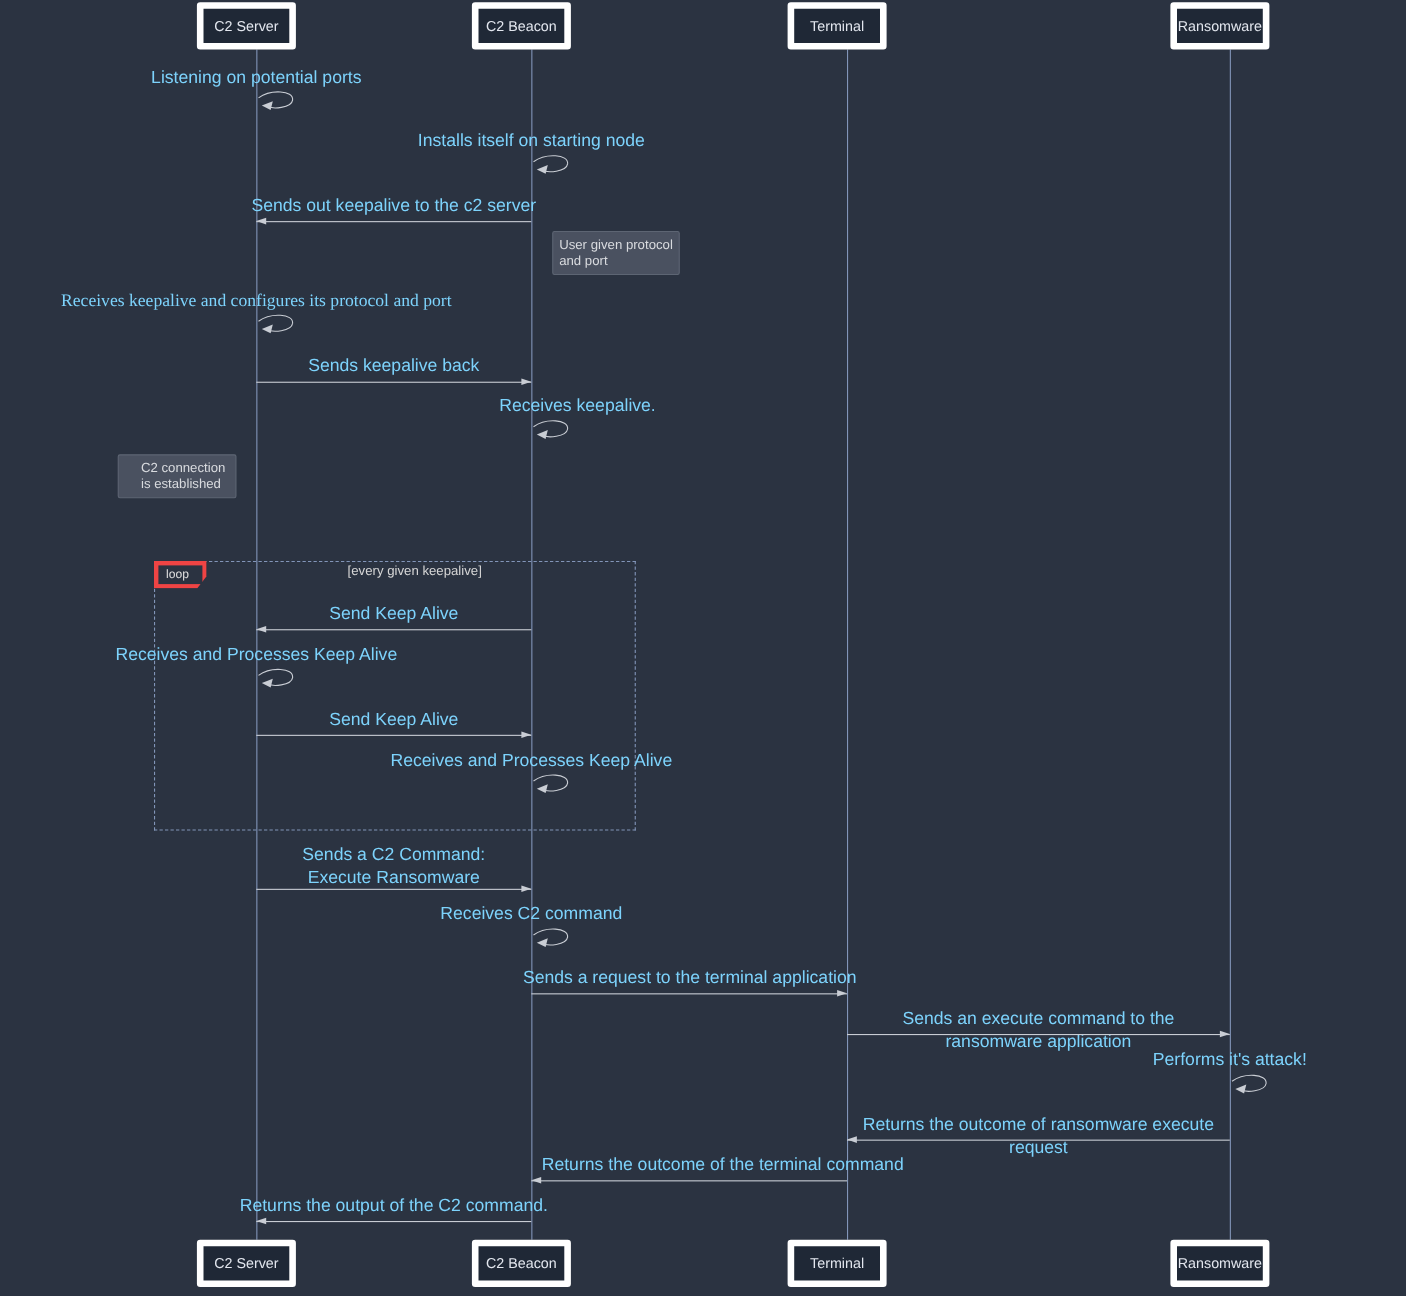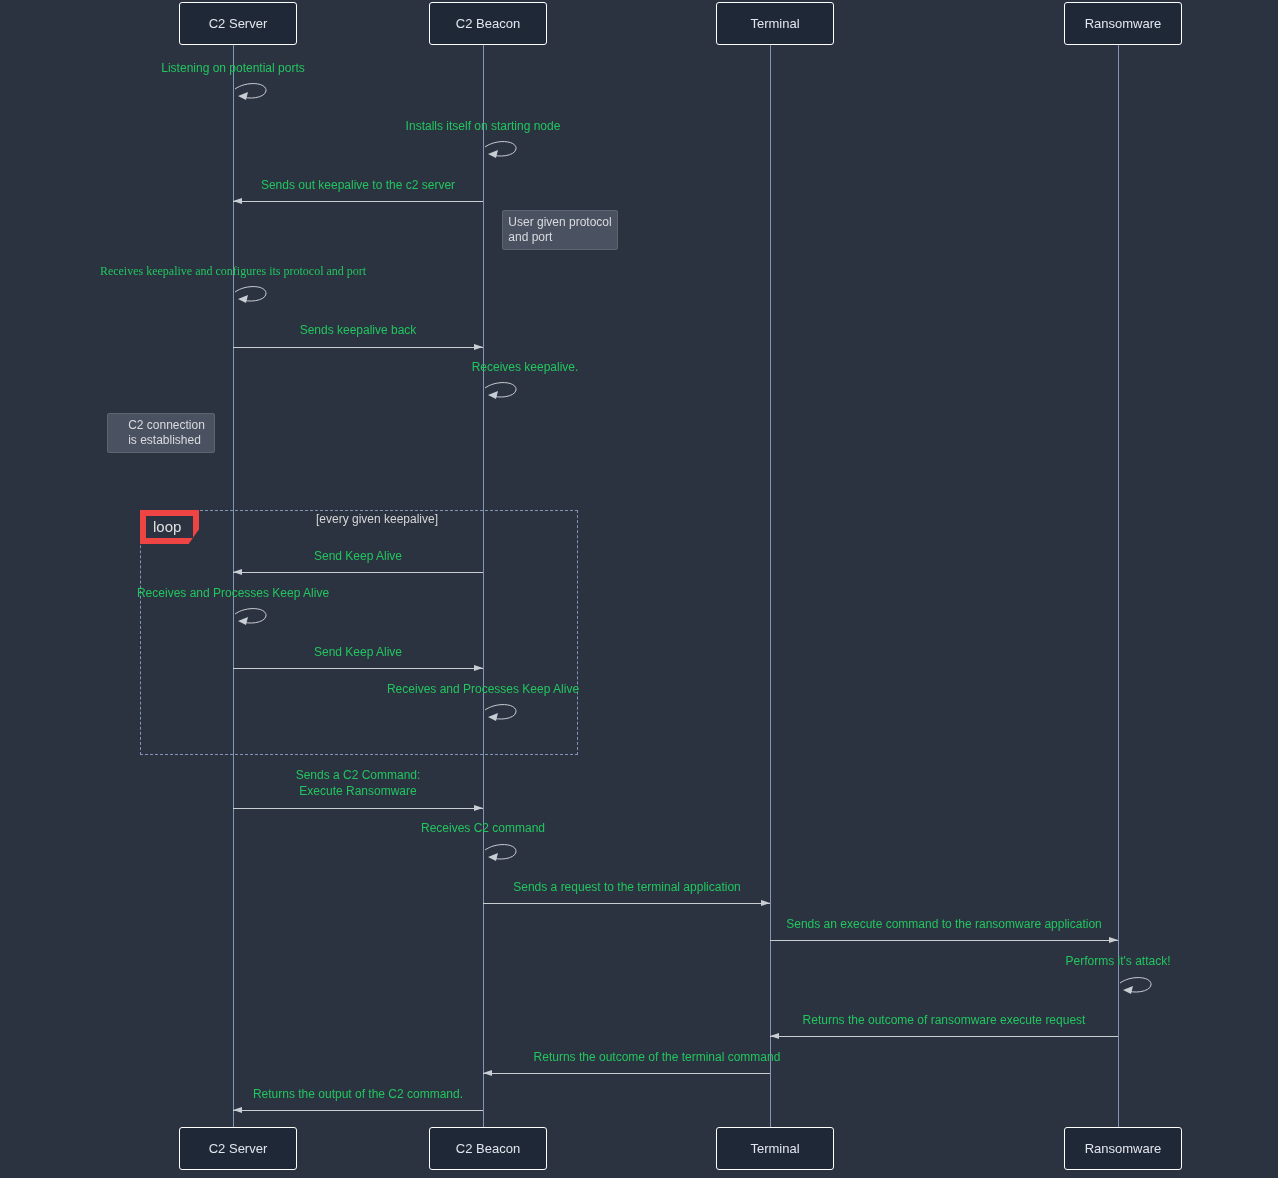--- a/index.html
+++ b/index.html
@@ -5,28 +5,28 @@
   * { margin:0; padding:0; box-sizing:border-box; }
   html,body { background:#2b3341; }
   #canvas {
     position:relative; width:1278px; height:1178px;
     background:#2b3341; overflow:hidden;
     font-family:"Liberation Sans","DejaVu Sans",sans-serif;
     color:#d6d6d6;
   }
   .lifeline { position:absolute; width:1px; top:45px; height:1082px; background:#8295b8; }
   .actor {
-    position:absolute; width:118px; height:43px;
-    background:#1f2836; border:1px solid #ffffff; border-radius:3px;
+    position:absolute; width:90px; height:43px;
+    background:#1f2836; border:6px solid #ffffff; border-radius:3px;
     display:flex; align-items:center; justify-content:center;
     font-size:13px; color:#e2e6ee;
   }
   .msg-label {
     position:absolute; transform:translateX(-50%);
-    font-size:12px; color:#22c55e; text-align:center;
+    font-size:16px; color:#7dd3fc; text-align:center;
     white-space:pre-line; line-height:1.3;
   }
   .line { position:absolute; height:1px; background:#c9cdd4; }
   .line.head-right::after {
     content:""; position:absolute; right:0; top:-3px; width:0; height:0;
     border-style:solid; border-width:3.5px 0 3.5px 9px;
     border-color:transparent transparent transparent #c9cdd4;
   }
   .line.head-left::before {
     content:""; position:absolute; left:0; top:-3px; width:0; height:0;
@@ -35,22 +35,22 @@
   }
   .selfloop { position:absolute; overflow:visible; }
   .note {
     position:absolute; background:#4a5160; border:1px solid #5d6573;
     color:#d9dbdf; font-size:12px; border-radius:2px;
     display:flex; align-items:center; justify-content:center;
     text-align:left; white-space:pre-line; line-height:1.25;
   }
   .loop-frame { position:absolute; border:1px dashed #8295b8; }
   .loop-label {
-    position:absolute; font-size:15px; color:#e0e0e0;
-    background:#2b3341; border:6px solid #ef4444;
+    position:absolute; font-size:11px; color:#e0e0e0;
+    background:#2b3341; border:4px solid #ef4444;
     padding:2px 12px 3px 7px;
     clip-path:polygon(0 0,100% 0,100% 55%,82% 100%,0 100%);
   }
   .loop-condition { font-size:12px; color:#d6d6d6; }
 </style>
 </head>
 <body>
 
 <div id="canvas">
 

